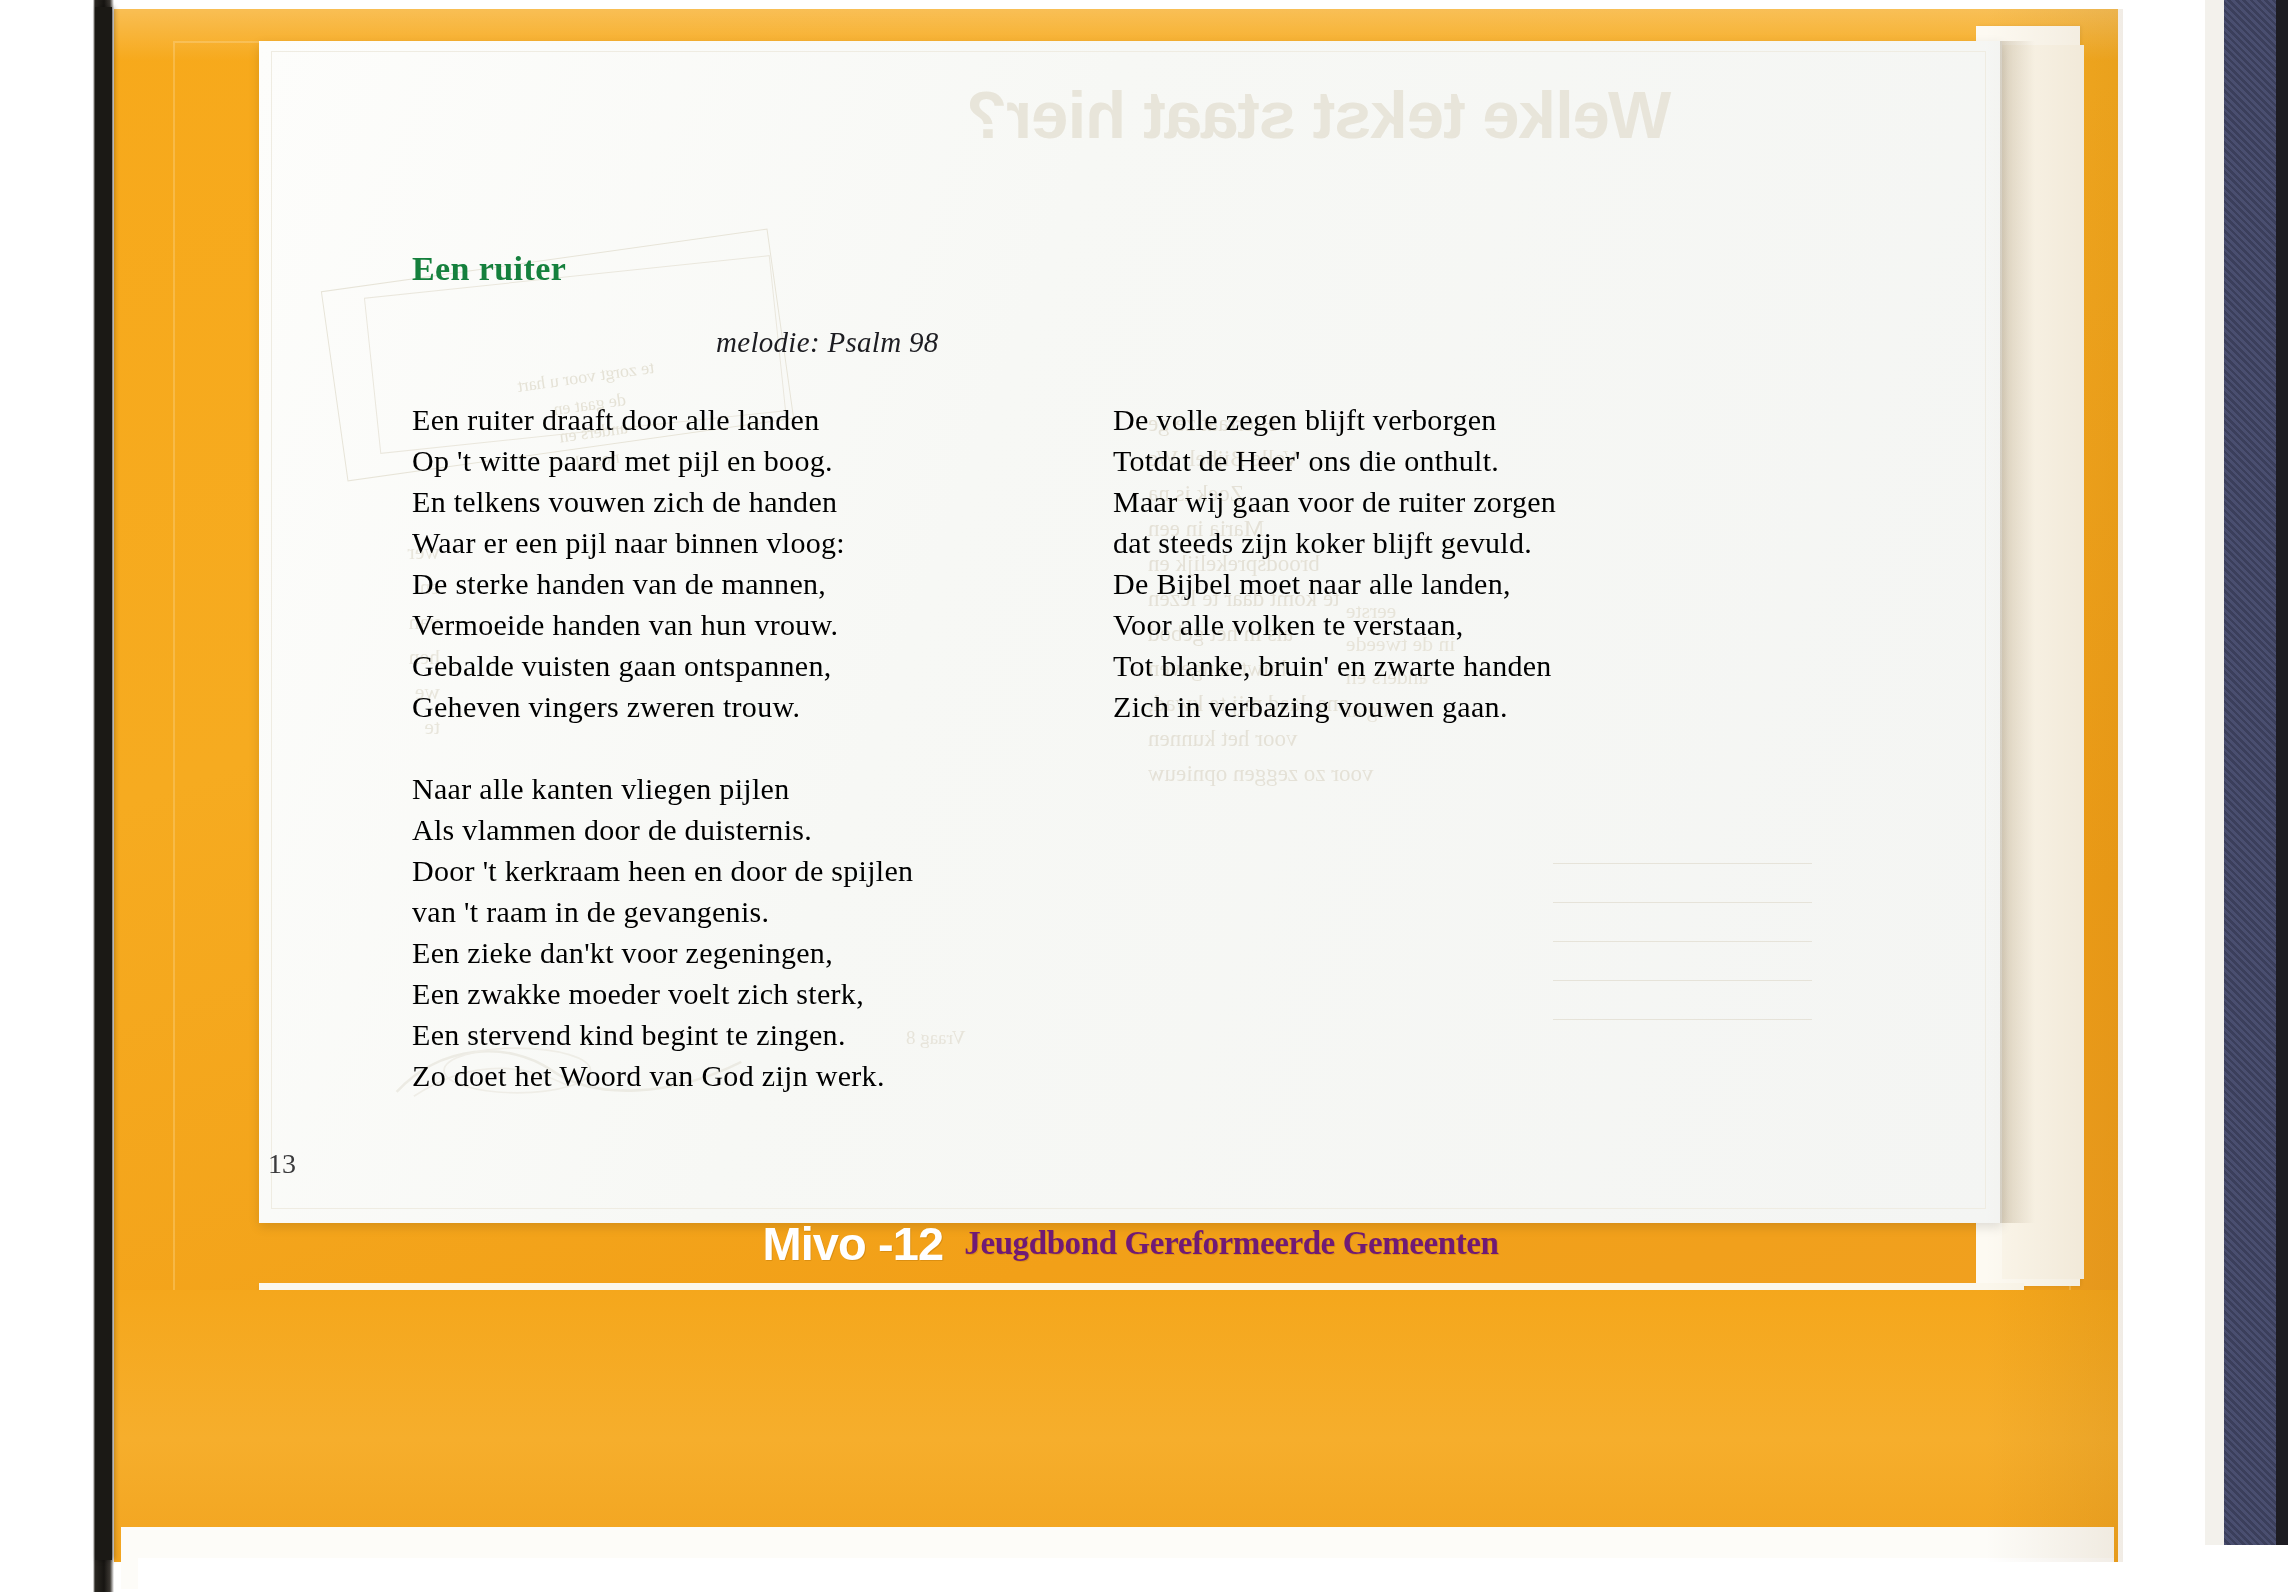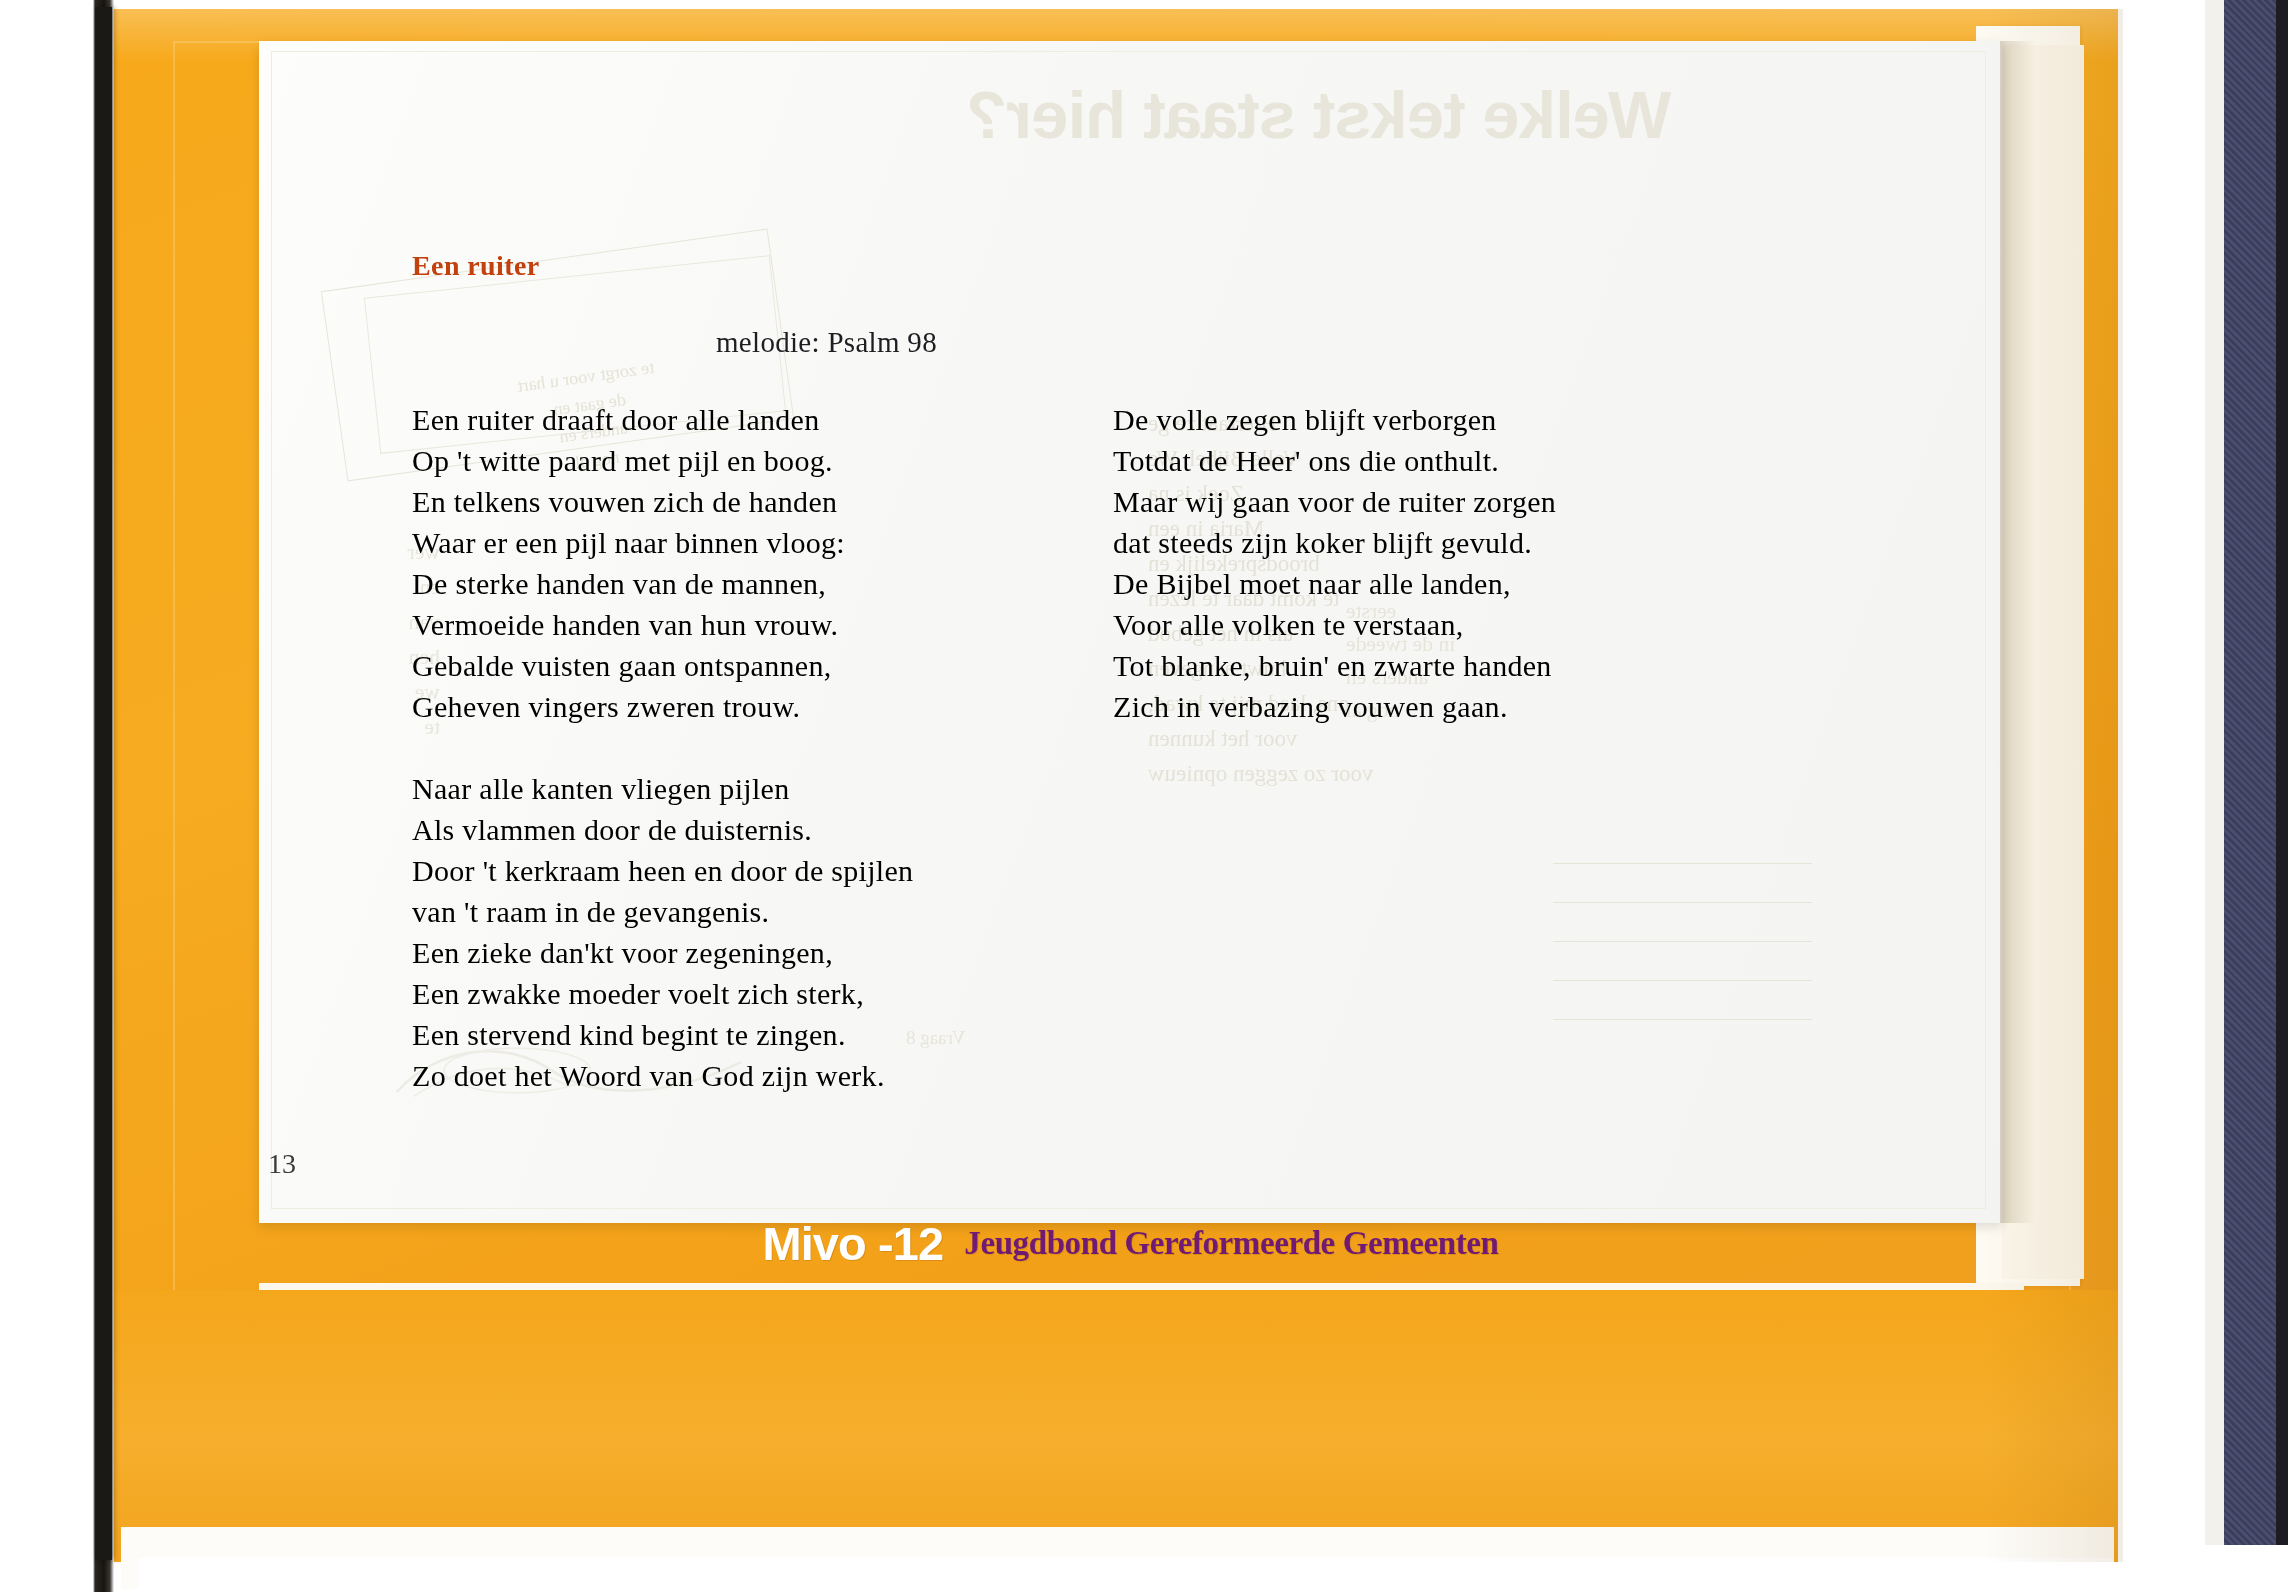--- a/index.html
+++ b/index.html
@@ -279,30 +279,31 @@
     font-family: "Liberation Sans", sans-serif;
     font-size: 74px;
     font-weight: bold;
     letter-spacing: -1.7px;
     color: #16161a;
   }
   .song-title {
     position: absolute;
     left: 412px; top: 250px;
     font-family: "Liberation Serif", serif;
-    font-size: 28px;
+    font-size: 34px;
     font-weight: bold;
-    color: #c2410c;
+    color: #15803d;
     letter-spacing: 0.4px;
   }
   .melody {
     position: absolute;
     left: 716px; top: 326px;
     font-family: "Liberation Serif", serif;
     font-size: 29px;
+    font-style: italic;
     color: #1d1d22;
     letter-spacing: 0.3px;
   }
 
   .col-left {
     position: absolute;
     left: 412px; top: 399px;
     width: 656px;
   }
   .col-right {

